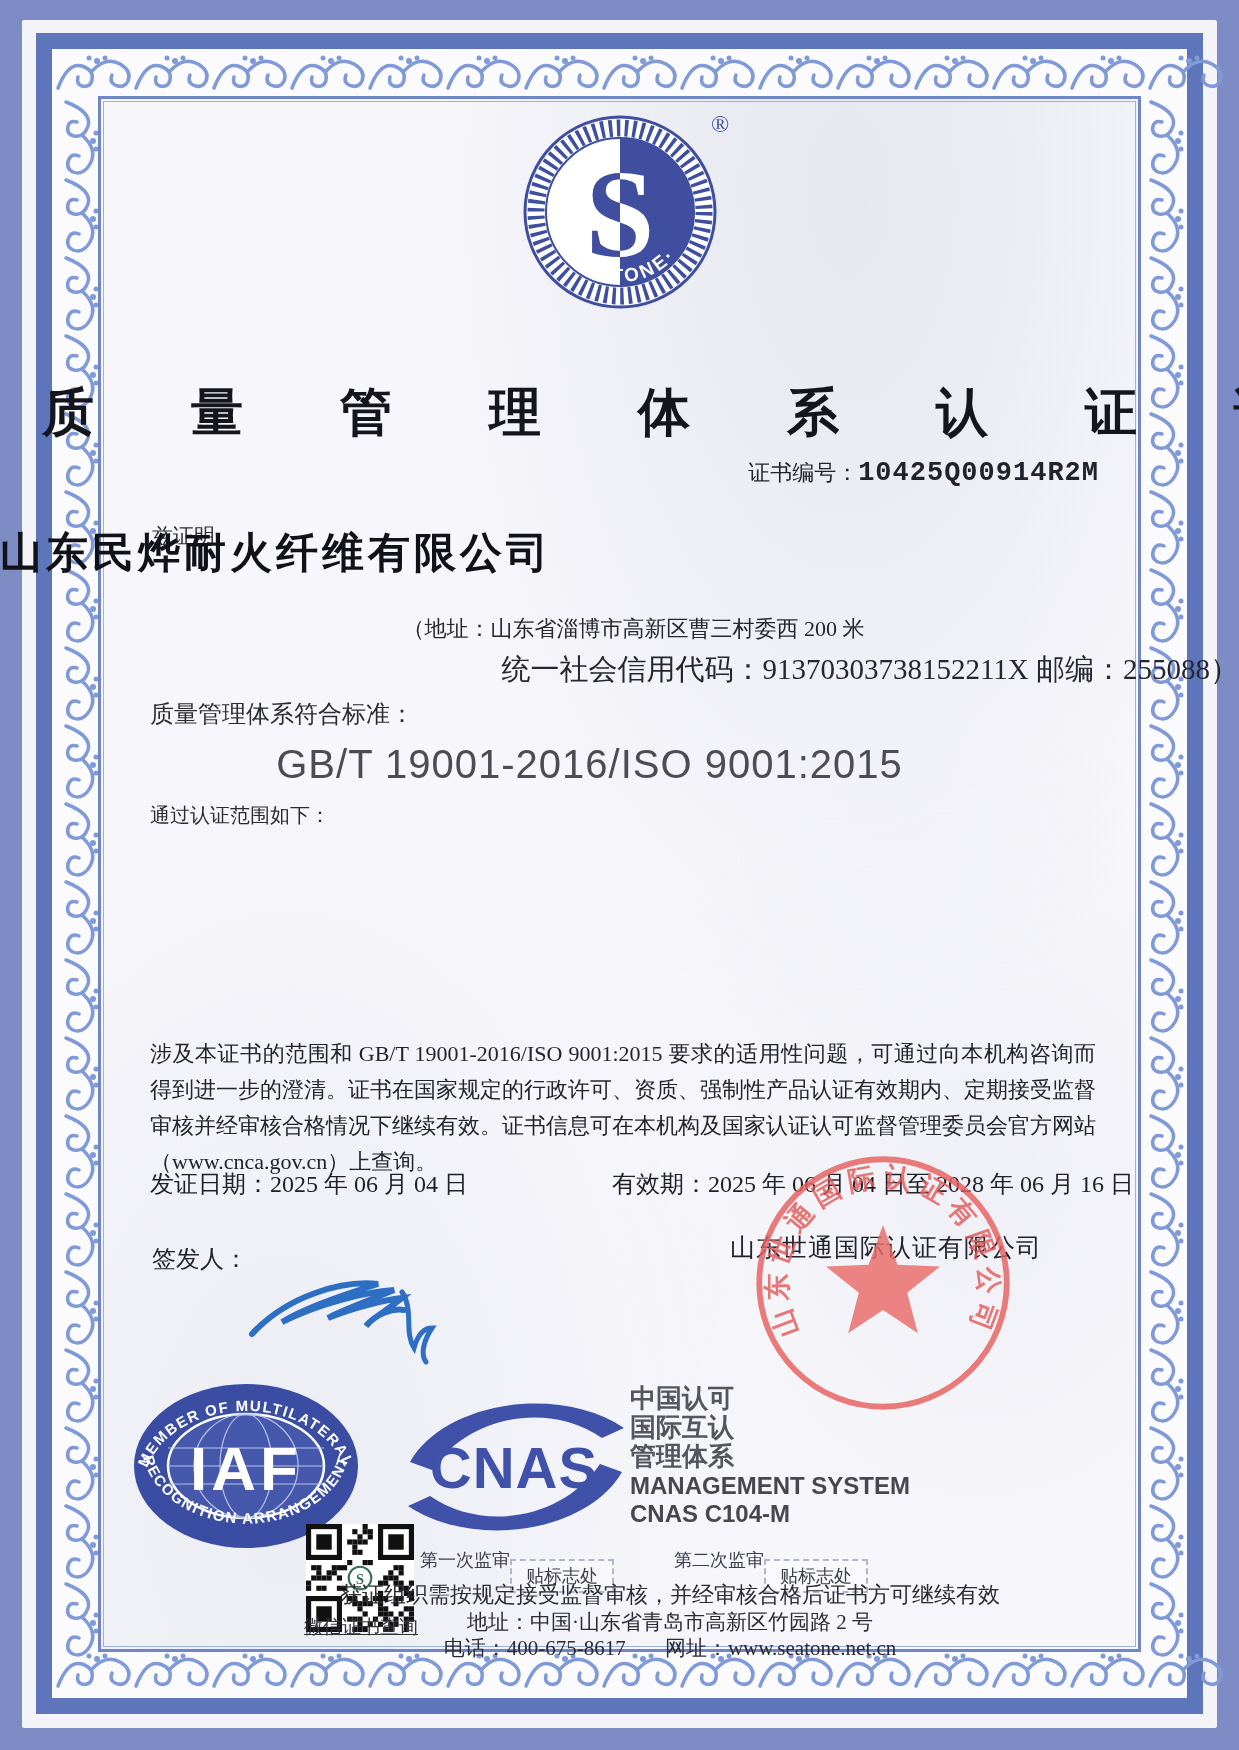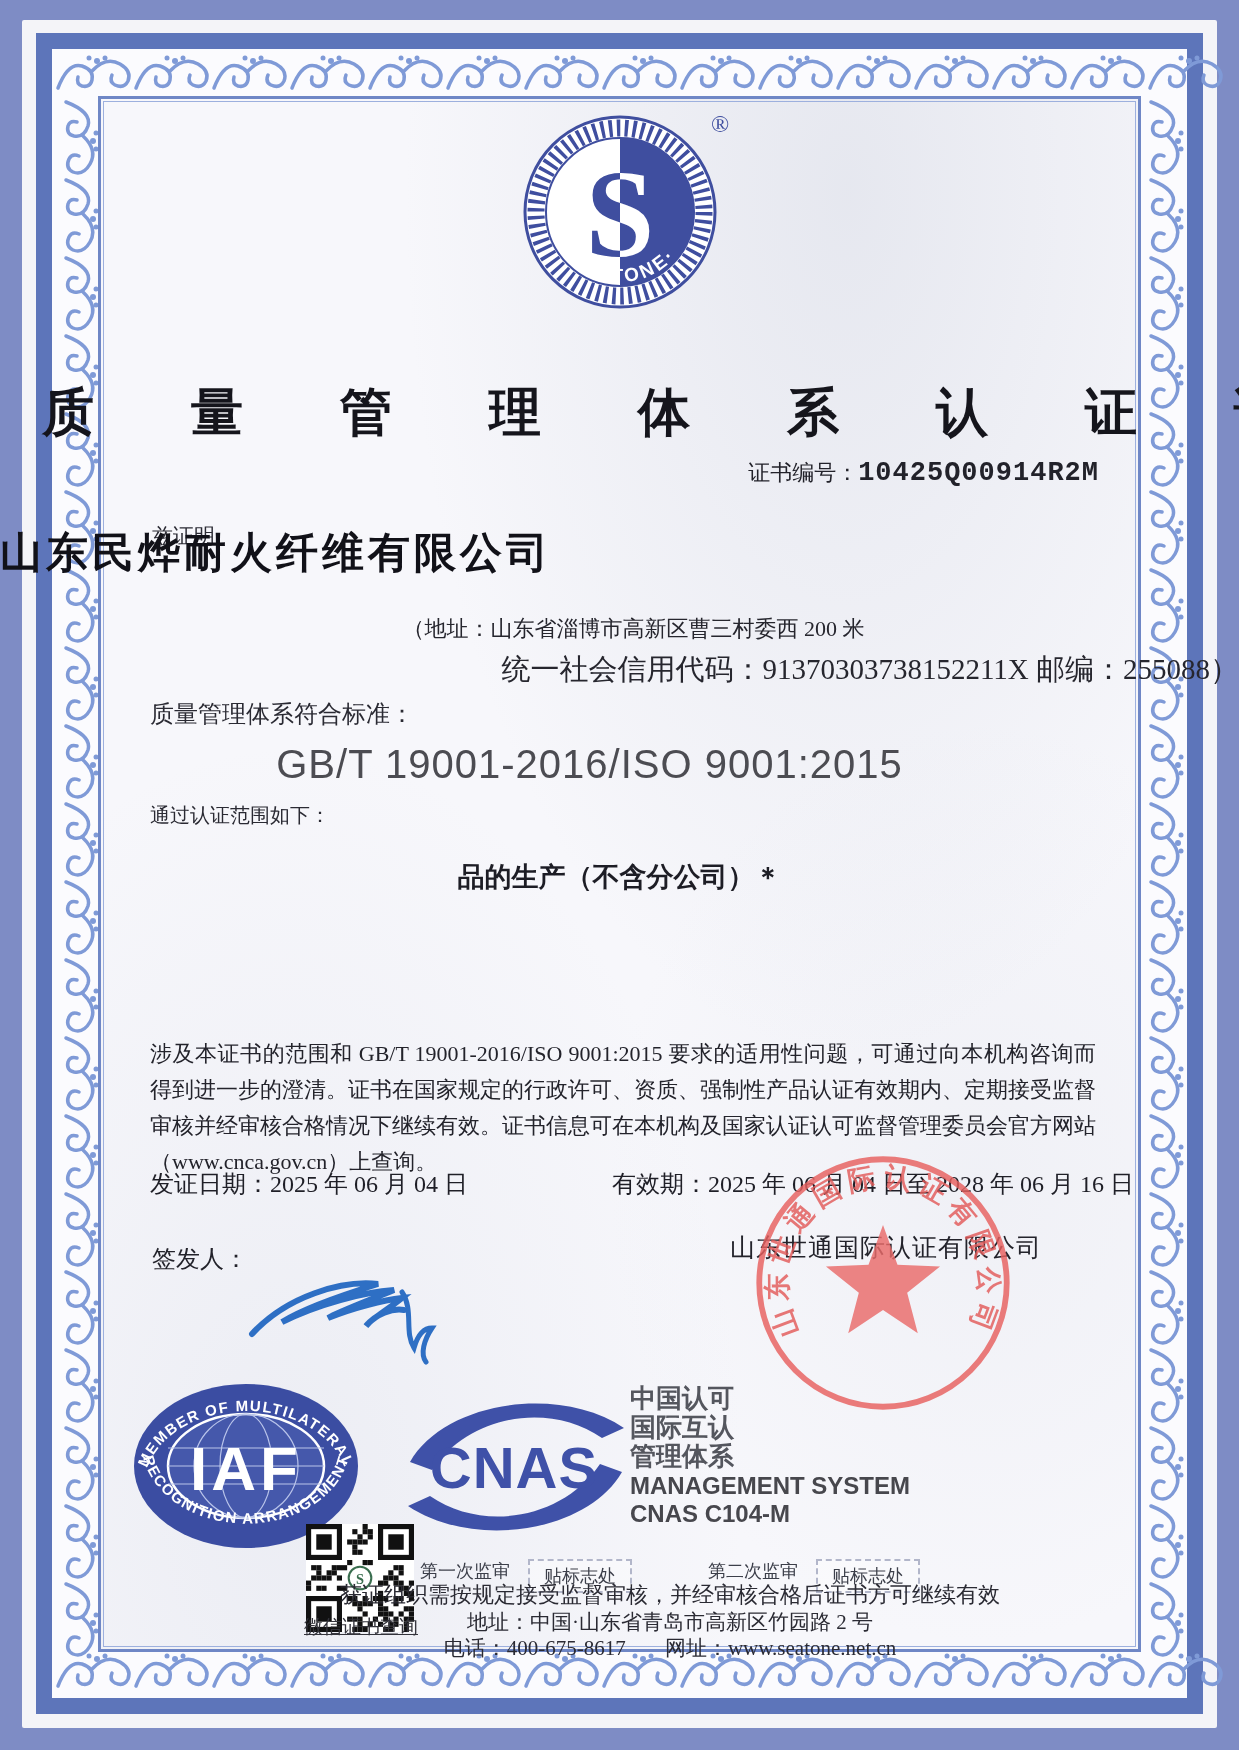--- a/index.html
+++ b/index.html
@@ -45,21 +45,21 @@
   .scope{left:0;right:0;top:855px;text-align:center;font-size:27px;font-weight:bold;color:#1d1d25;line-height:44px;}
   .notice{left:150px;width:946px;top:1036px;font-size:22px;color:#23232b;line-height:36px;text-align:justify;}
   .dates{left:150px;top:1168px;font-size:24px;color:#1f1f27;white-space:nowrap;}
   .valid{left:612px;top:1168px;font-size:24px;color:#1f1f27;white-space:nowrap;}
   .issuer{left:730px;top:1231px;font-size:25px;color:#23232b;letter-spacing:1px;}
   .signer{left:152px;top:1243px;font-size:24px;color:#23232b;}
   .cnas-cn{left:630px;top:1384px;font-size:26px;color:#54565e;line-height:29px;font-weight:bold;}
   .cnas-en{left:630px;top:1472px;font-family:"Liberation Sans","DejaVu Sans",sans-serif;
     font-size:24px;font-weight:bold;color:#47474d;line-height:28px;}
   .qr-caption{left:296px;top:1614px;width:130px;text-align:center;font-size:19px;color:#33333b;text-decoration:underline;}
-  .audit-row{left:420px;top:1548px;width:500px;font-size:18px;color:#3c3f4a;display:flex;align-items:center;gap:18px;white-space:nowrap;}
+  .audit-row{left:420px;top:1548px;width:500px;font-size:18px;color:#3c3f4a;display:flex;white-space:nowrap;}
   .sticker-box{border:2px dashed #b2b6ca;padding:3px 14px;color:#3c3f4a;background:rgba(255,255,255,.4);margin-top:11px;}
   .foot1{left:330px;width:680px;top:1580px;text-align:center;font-size:22px;color:#2a2a33;}
   .foot2{left:330px;width:680px;top:1608px;text-align:center;font-size:21px;color:#2a2a33;}
   .foot3{left:330px;width:680px;top:1634px;text-align:center;font-size:21px;color:#2a2a33;}
   .foot3 .web{margin-left:34px;}
   .stamp{left:738px;top:1138px;width:290px;height:290px;opacity:.82;}
   .sig{left:242px;top:1262px;width:220px;height:110px;}
   .seatone{left:502px;top:100px;width:236px;height:220px;}
   .iaf{left:128px;top:1380px;width:236px;height:172px;}
   .cnaslogo{left:398px;top:1388px;width:236px;height:158px;}
@@ -200,21 +200,20 @@
 
 <div class="abs certify">兹证明</div>
 <div class="abs company">山东民烨耐火纤维有限公司</div>
 <div class="abs addr1">（地址：山东省淄博市高新区曹三村委西 200 米</div>
 <div class="abs addr2">统一社会信用代码：91370303738152211X 邮编：255088）</div>
 
 <div class="abs stdlabel">质量管理体系符合标准：</div>
 <div class="abs standard">GB/T 19001-2016/ISO 9001:2015</div>
 <div class="abs scopelabel">通过认证范围如下：</div>
 <div class="abs scope">
-  <div>品的生产（不含分公司）＊</div>
 </div>
 
 <div class="abs notice">涉及本证书的范围和 GB/T 19001-2016/ISO 9001:2015 要求的适用性问题，可通过向本机构咨询而得到进一步的澄清。证书在国家规定的行政许可、资质、强制性产品认证有效期内、定期接受监督审核并经审核合格情况下继续有效。证书信息可在本机构及国家认证认可监督管理委员会官方网站（www.cnca.gov.cn）上查询。</div>
 
 <div class="abs dates">
   <span>发证日期：</span><span>2025 年 06 月 04 日</span>
 </div>
 <div class="abs valid">
   <span>有效期：</span><span>2025 年 06 月 04 日至 2028 年 06 月 16 日</span>
 </div>

